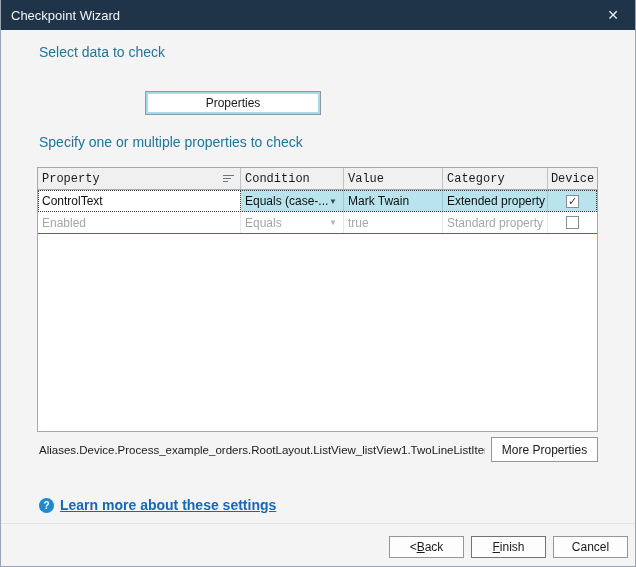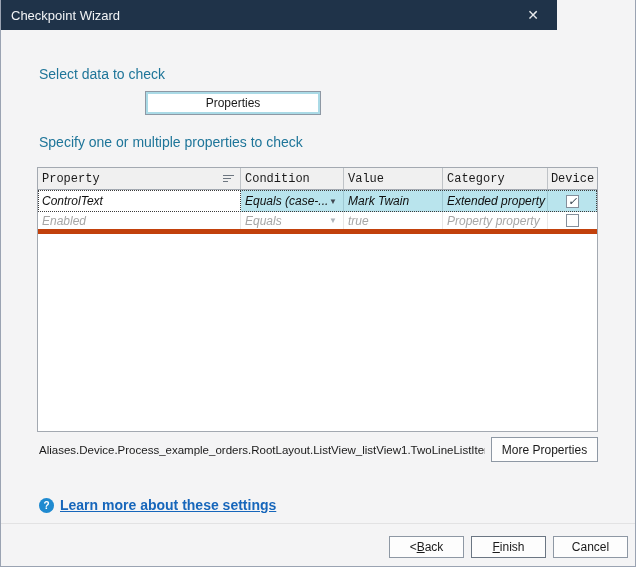--- a/index.html
+++ b/index.html
@@ -4,32 +4,32 @@
 <style>
   * { margin:0; padding:0; box-sizing:border-box; }
   html,body { background:#d8d8d8; font-family:"Liberation Sans", sans-serif; }
   .dialog {
     position:relative; width:636px; height:567px;
     background:#f4f4f5;
     border-left:1px solid #9aa3b2; border-right:1px solid #9aa3b2; border-bottom:1px solid #9aa3b2;
     overflow:hidden;
   }
   .titlebar {
-    position:absolute; left:0; top:0; width:556px; height:30px;
+    position:absolute; left:0; top:0; width:636px; height:30px;
     background:#1f3349; color:#f2f4f6;
     display:flex; align-items:center; padding:0 10px;
     font-size:13px;
   }
   .titlebar .title { flex:1; }
   .close-btn {
     width:28px; height:22px; display:flex; align-items:center; justify-content:center;
     font-size:14px; color:#e8ebee; cursor:pointer;
   }
   .heading { position:absolute; color:#1e7599; font-size:14px; }
-  .h1 { left:38px; top:66px; }
+  .h1 { left:38px; top:44px; }
   .h2 { left:38px; top:134px; }
 
   .seg-btn {
     position:absolute; top:91px; height:24px; background:#ffffff;
     border:1px solid #8e98a4; font-size:12px; color:#1a1a1a;
     display:flex; align-items:center; justify-content:center; cursor:pointer;
   }
   .seg-props { left:144px; width:176px; box-shadow:inset 0 0 0 2px #aadae6; }
   .seg-ocr   { left:320px; width:178px; }
 
@@ -39,29 +39,29 @@
   }
   .grid-header { display:flex; height:22px; background:#f0f0f0; border-bottom:1px solid #a3a9b1;font-family:Liberation Mono, monospace; }
   .gh-cell {
     display:flex; align-items:center; padding:0 4px; color:#1a1a1a;
     border-right:1px solid #bfc3c7; overflow:hidden; white-space:nowrap;
   }
   .gh-cell:last-child { border-right:none; }
   .grid-row { display:flex; height:22px; position:relative; }
   .g-cell {
     display:flex; align-items:center; padding:0 4px;
-    overflow:hidden; white-space:nowrap;font-style:italic;
+    overflow:hidden; white-space:nowrap;
   }
   .c-prop { width:203px; } .c-cond { width:103px; } .c-val { width:99px; }
   .c-cat  { width:105px; } .c-sel  { width:49px; justify-content:center; }
   .row-selected { outline:1px dotted #3c3c3c; outline-offset:-1px; }
   .row-selected .g-cell { background:#b9e4ed; border-right:1px solid #9fc9d3; color:#101010; }
   .row-selected .g-cell:last-child { border-right:none; }
   .row-selected .c-prop { background:#ffffff; border-right:1px dotted #3c3c3c; }
-  .row-disabled { color:#a6a6a6; border-bottom:5px solid #c2410c; }
+  .row-disabled { color:#a6a6a6; border-bottom:1px solid #c2410c; }
   .row-disabled .g-cell { border-right:1px solid #e8e8e8; }
   .row-disabled .g-cell:last-child { border-right:none; }
   .dd-arrow { margin-left:auto; font-size:8px; color:#3f4750; padding-right:2px; }
   .row-disabled .dd-arrow { color:#aeb4ba; }
   .checkbox {
     width:13px; height:13px; background:#fff; border:1px solid #848f9b;
     display:flex; align-items:center; justify-content:center;
     font-size:11px; line-height:11px; color:#2e3b46; cursor:pointer;
   }
   .sort-icon { margin-left:auto; display:flex; flex-direction:column; gap:2px; padding-right:2px; }
@@ -139,21 +139,21 @@
       </div>
     </div>
 
     <div class="grid-row row-disabled">
       <div class="g-cell c-prop">Enabled</div>
       <div class="g-cell c-cond">
         <span>Equals</span>
         <span class="dd-arrow">▼</span>
       </div>
       <div class="g-cell c-val">true</div>
-      <div class="g-cell c-cat">Property property</div>
+      <div class="g-cell c-cat">Standard property</div>
       <div class="g-cell c-sel">
         <span class="checkbox"></span>
       </div>
     </div>
   </div>
 
   <div class="obj-path">Aliases.Device.Process_example_orders.RootLayout.ListView_listView1.TwoLineListItem_N</div>
   <button class="more-props-btn">More Properties</button>
 
   <div class="help-row">

